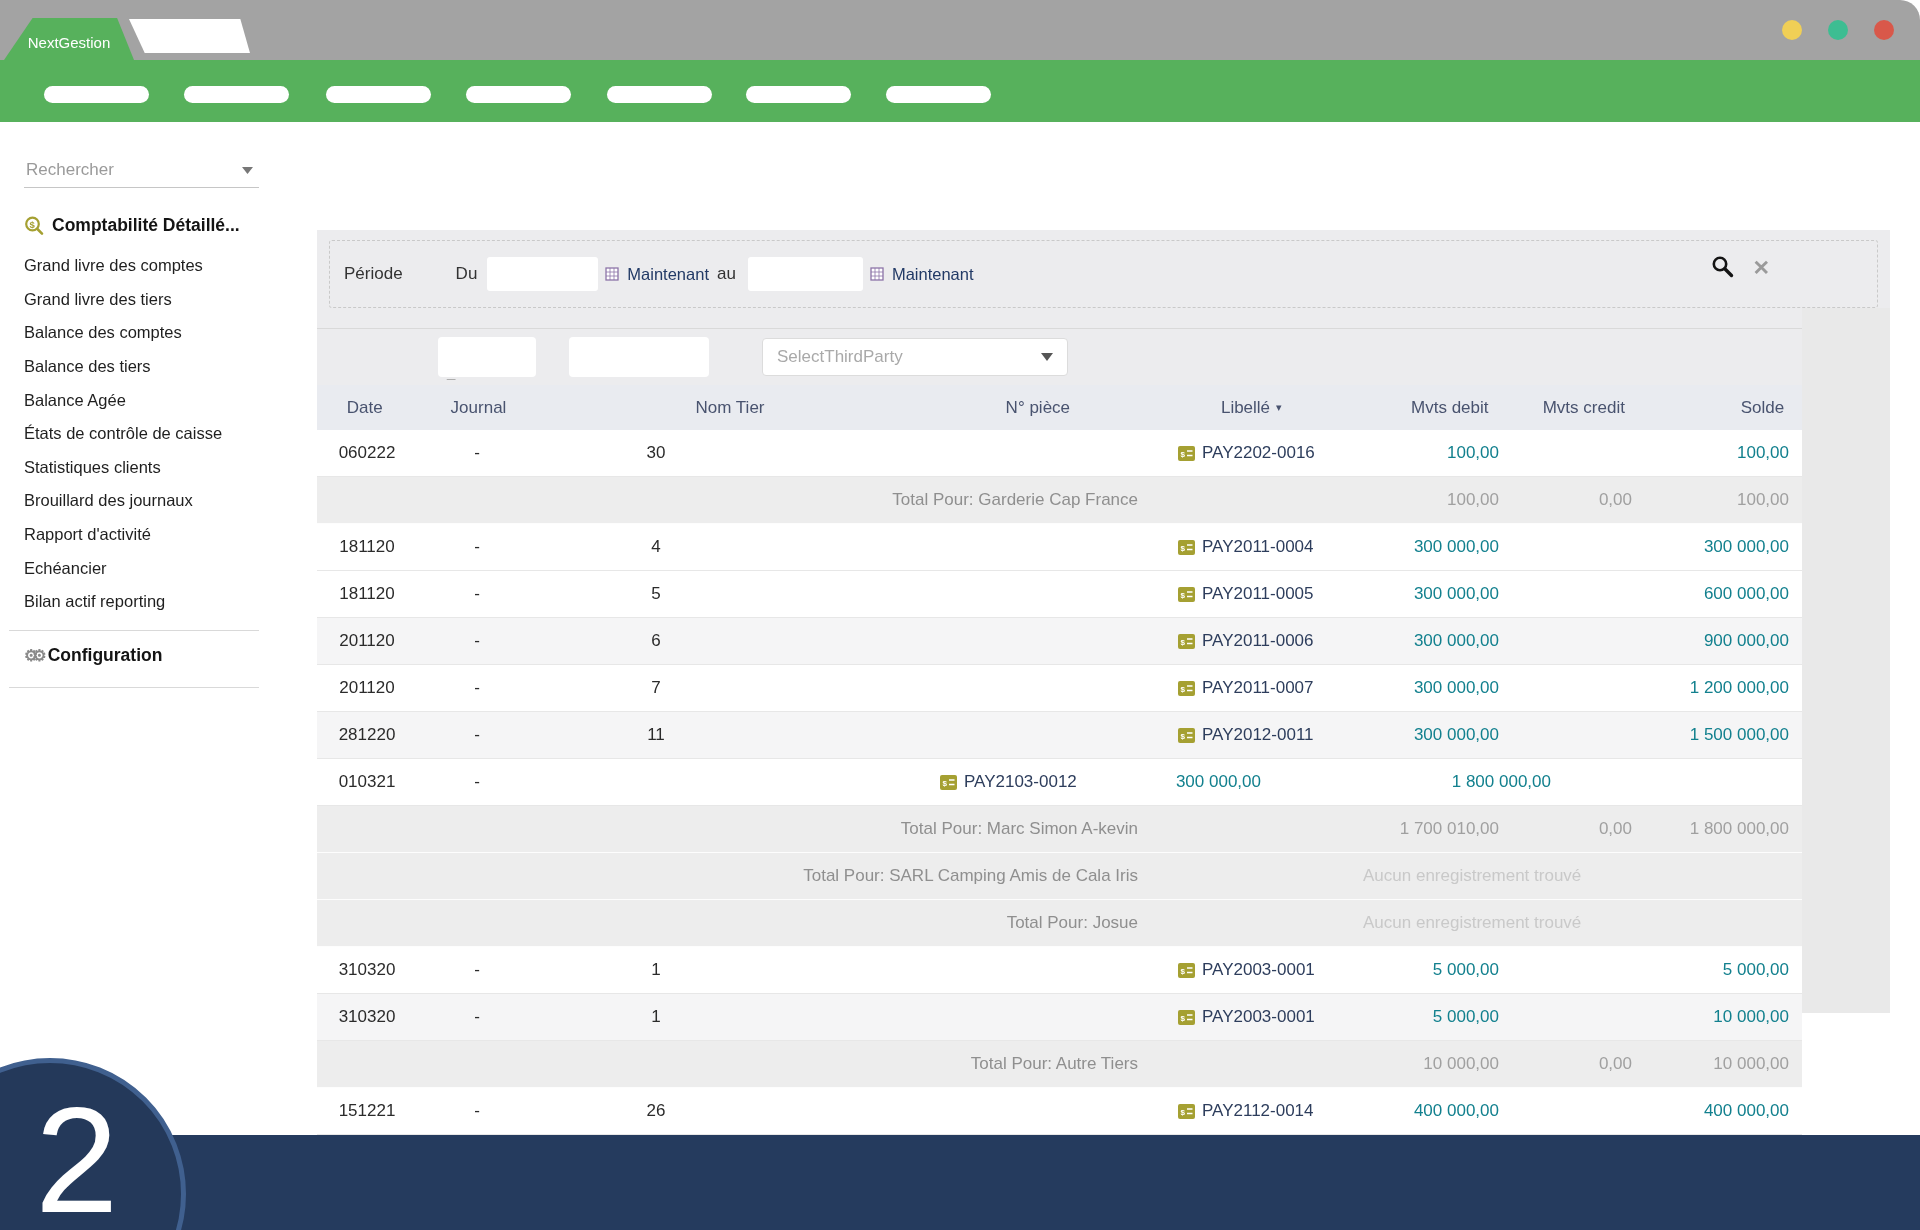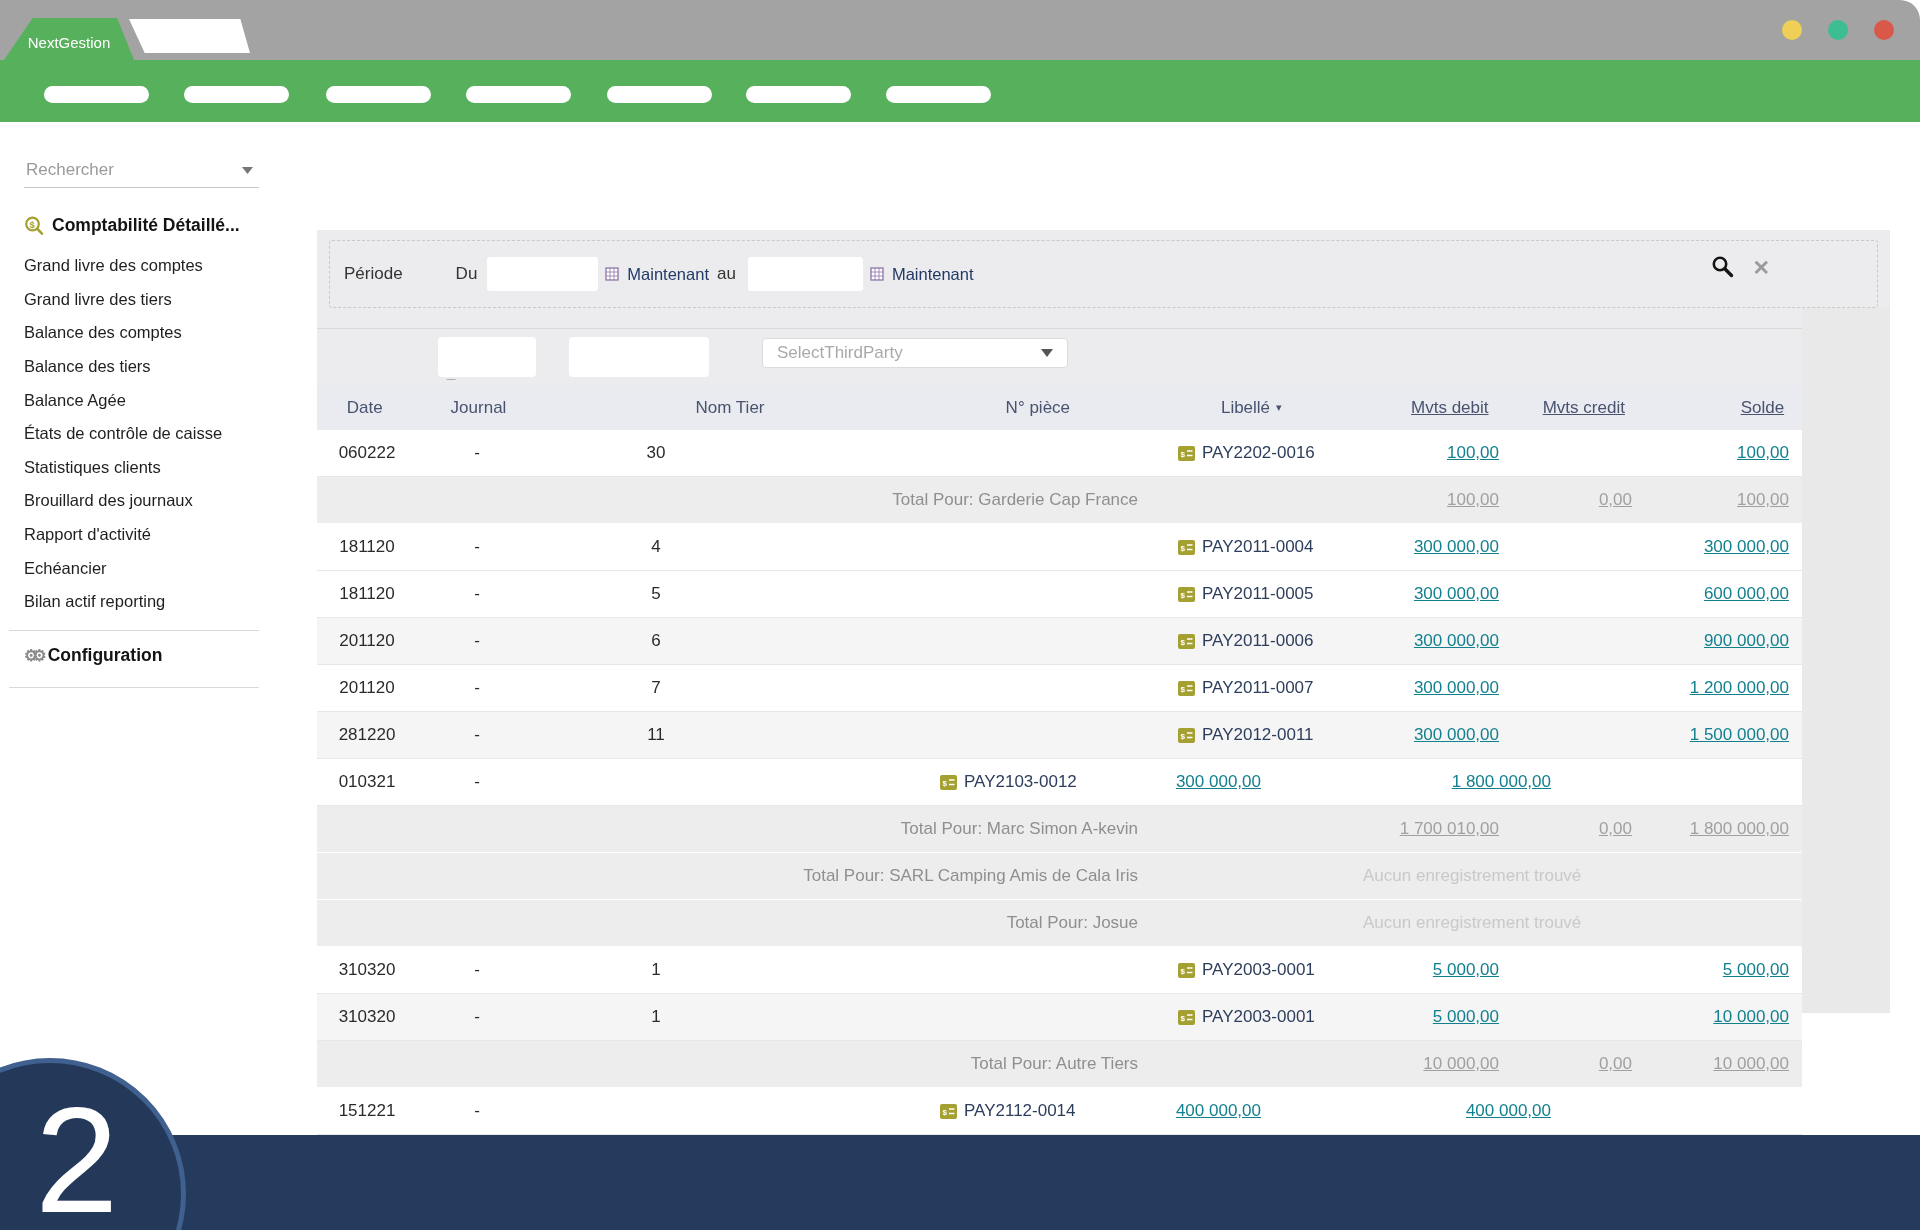--- a/index.html
+++ b/index.html
@@ -78,34 +78,34 @@
   .cal { margin-right:8px; cursor:pointer; display:inline-flex; }
   .now-link { color:#223a66; font-size:16.5px; cursor:pointer; }
   .filter-icons { position:absolute; right:120px; top:24px; display:flex; align-items:center; gap:16px; }
   .xmark { color:#9a9a9a; font-size:21px; font-weight:bold; cursor:pointer; line-height:1; }
   .f-div { position:absolute; left:0; right:0; top:98px; height:1px; background:#d9d9d9; }
   .mini-input { position:absolute; top:107px; height:40px; background:#fff; border:none;
                 border-radius:4px; font-family:inherit; font-size:15px; padding:0 8px; }
   .mini-1 { left:121px; width:98px; }
   .mini-1-ph { position:absolute; left:130px; top:133px; color:#aaa; font-size:15px; pointer-events:none; }
   .mini-2 { left:252px; width:140px; }
-  .tp-select { position:absolute; left:445px; top:108px; width:306px; height:30px; background:#fff;
+  .tp-select { position:absolute; left:445px; top:108px; width:306px; height:38px; background:#fff;
                border:1px solid #dcdcdc; border-radius:4px; display:flex; align-items:center;
                justify-content:space-between; padding:0 14px; cursor:pointer; }
   .tp-select .ph { color:#a9a9a9; font-size:17px; }
 
   
   .thead { position:absolute; left:0; right:0; top:155px; height:45px; background:#e9ebf0;
            display:flex; align-items:center;gap:9px; }
   .th { font-size:16.5px; color:#49536f; display:flex; align-items:center; cursor:pointer; }
   .cell { display:flex; align-items:center; height:100%; font-size:17px; overflow:hidden; }
   .c0{width:100px;} .c1{width:120px;} .c2{width:238px;} .c3{width:389px;}
   .c4{width:191px;} .c5{width:157px;} .c6{width:133px;} .c7{width:157px;} .c8{width:88px;}
   .center { justify-content:center; }
-  .num { justify-content:flex-end; padding-right:13px;text-decoration:underline; }
+  .num { justify-content:flex-end; padding-right:13px; }
   .th.num { padding-right:13px; }
   .sortcaret { font-size:11px; color:#49536f; margin-left:6px; }
 
   .tbody { position:absolute; left:52px; top:308px; width:1485px; }
   .gutter { position:absolute; left:1537px; top:308px; width:88px; height:705px; background:#e9e9e9; }
   .row { display:flex; height:47px; background:#fff; border-bottom:1px solid #e7e7e7; }
   .row.shade { background:#f5f5f6; }
   .row.total, .row.total_empty { background:#ededed; border-bottom:1px solid #fdfdfd; }
   .row .c0,.row .c1,.row .c2 { color:#2b2b2b; }
   .lib { padding-left:14px; gap:7px; color:#2d3d5c; }
@@ -471,20 +471,21 @@
       <div class="row total">
         <div class="cell tlabel">Total Pour: Autre Tiers</div>
         <div class="cell c4"></div>
         <div class="cell c5 num">10 000,00</div>
         <div class="cell c6 num">0,00</div>
         <div class="cell c7 num">10 000,00</div>
       </div>
       <div class="row entry">
         <div class="cell c0 center">151221</div>
         <div class="cell c1 center">-</div>
+        <div class="cell c2 center">26</div>
         <div class="cell c3"></div>
         <div class="cell c4 lib">
           <svg width="17" height="15">
             <rect x="0" y="0" width="17" height="15" rx="2" fill="#a5a032"></rect>
             <text x="2.5" y="11" font-size="8" font-weight="bold" fill="#fff" font-family="Liberation Sans, sans-serif">$</text>
             <line x1="9" y1="5" x2="14.5" y2="5" stroke="#fff" stroke-width="1.5"></line>
             <line x1="9" y1="9.5" x2="14.5" y2="9.5" stroke="#fff" stroke-width="1.5"></line>
           </svg>
           <span>PAY2112-0014</span>
         </div>

